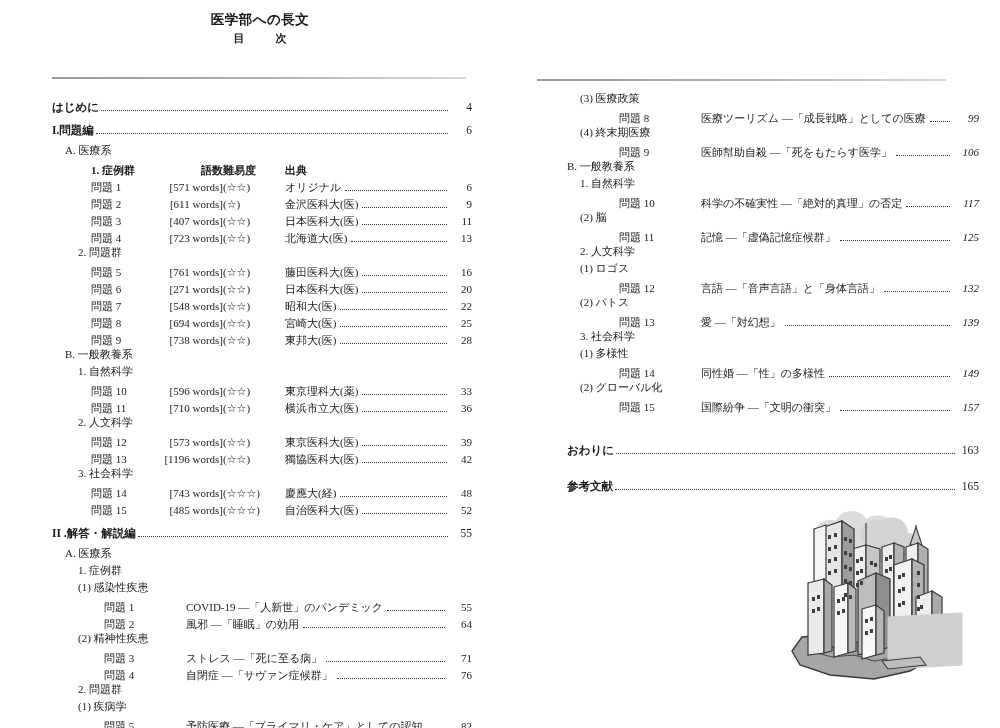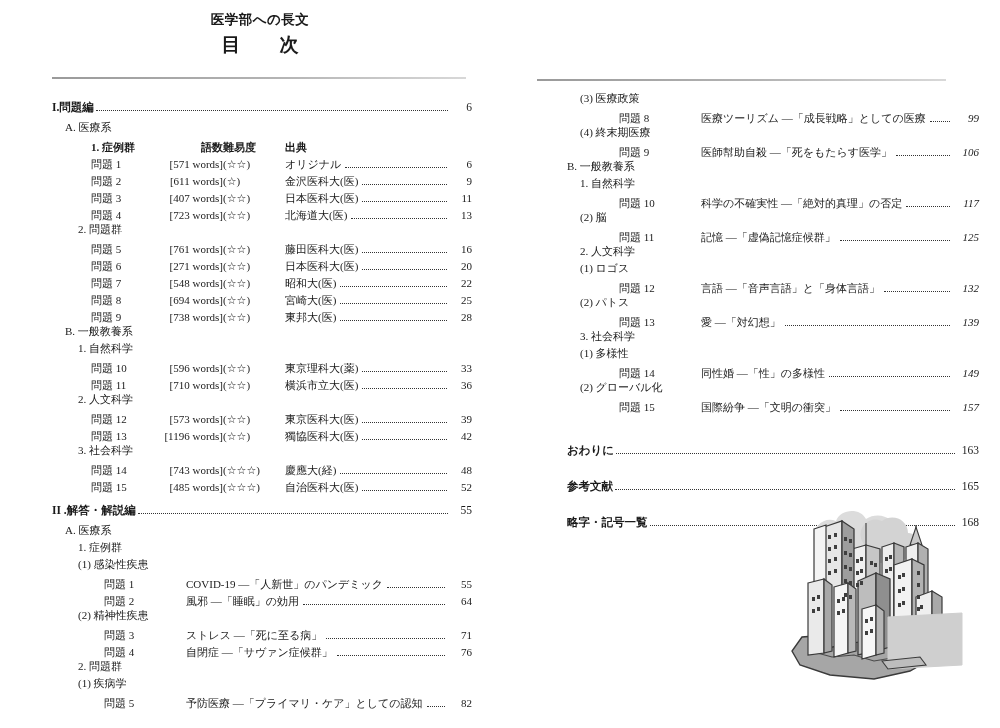--- a/index.html
+++ b/index.html
@@ -30,21 +30,21 @@
     width: 520px;
     text-align: center;
   }
   .doc-title {
     font-size: 13.5px;
     font-weight: bold;
     letter-spacing: 0.5px;
     line-height: 1.5;
   }
   .doc-subtitle {
-    font-size: 19px;
+    font-size: 11px;
     font-weight: bold;
     letter-spacing: 10px;
     padding-left: 10px;
     line-height: 1.6;
   }
 
   
   .rule {
     position: absolute;
     height: 2px;
@@ -156,20 +156,25 @@
   <div class="doc-header">
     <div class="doc-title">医学部への長文</div>
     <div class="doc-subtitle">目　次</div>
   </div>
 
   <div class="rule left"></div>
   <div class="rule right"></div>
 
   <div class="col left">
 
+    <div class="row lvl0">
+      <span class="label">はじめに</span>
+      <span class="leader"></span>
+      <span class="pageno">4</span>
+    </div>
 
     <div class="row lvl0">
       <span class="label">I.問題編</span>
       <span class="leader"></span>
       <span class="pageno">6</span>
     </div>
 
     <div class="head ind1">A. 医療系</div>
 
     <div class="ptable">
@@ -455,25 +460,20 @@
       <span class="leader"></span>
       <span class="pageno">163</span>
     </div>
     <div class="spacer-sm"></div>
     <div class="row lvl0">
       <span class="label">参考文献</span>
       <span class="leader"></span>
       <span class="pageno">165</span>
     </div>
     <div class="spacer-sm"></div>
-    <div class="row lvl0">
-      <span class="label">略字・記号一覧</span>
-      <span class="leader"></span>
-      <span class="pageno">168</span>
-    </div>
 
   </div>
 
   <div class="illus">
     <svg viewBox="0 0 215 215" xmlns="http://www.w3.org/2000/svg">
 
       <path d="M46 42 C38 26 52 10 66 16 C70 4 90 2 96 14 C108 6 126 12 126 28 C138 26 146 40 136 52 C120 62 58 62 46 42 Z" fill="#dcdcdc"></path>
       <path d="M92 36 C86 22 100 10 112 16 C122 8 138 14 138 28 C150 28 154 44 142 52 C126 60 100 54 92 36 Z" fill="#d3d3d3"></path>
 
       <path d="M32 132 L22 146 L30 160 L60 170 L104 174 L140 166 L168 150 L160 136 L110 126 Z" fill="#a6a6a6" stroke="#3a3a3a" stroke-width="1.4"></path>

